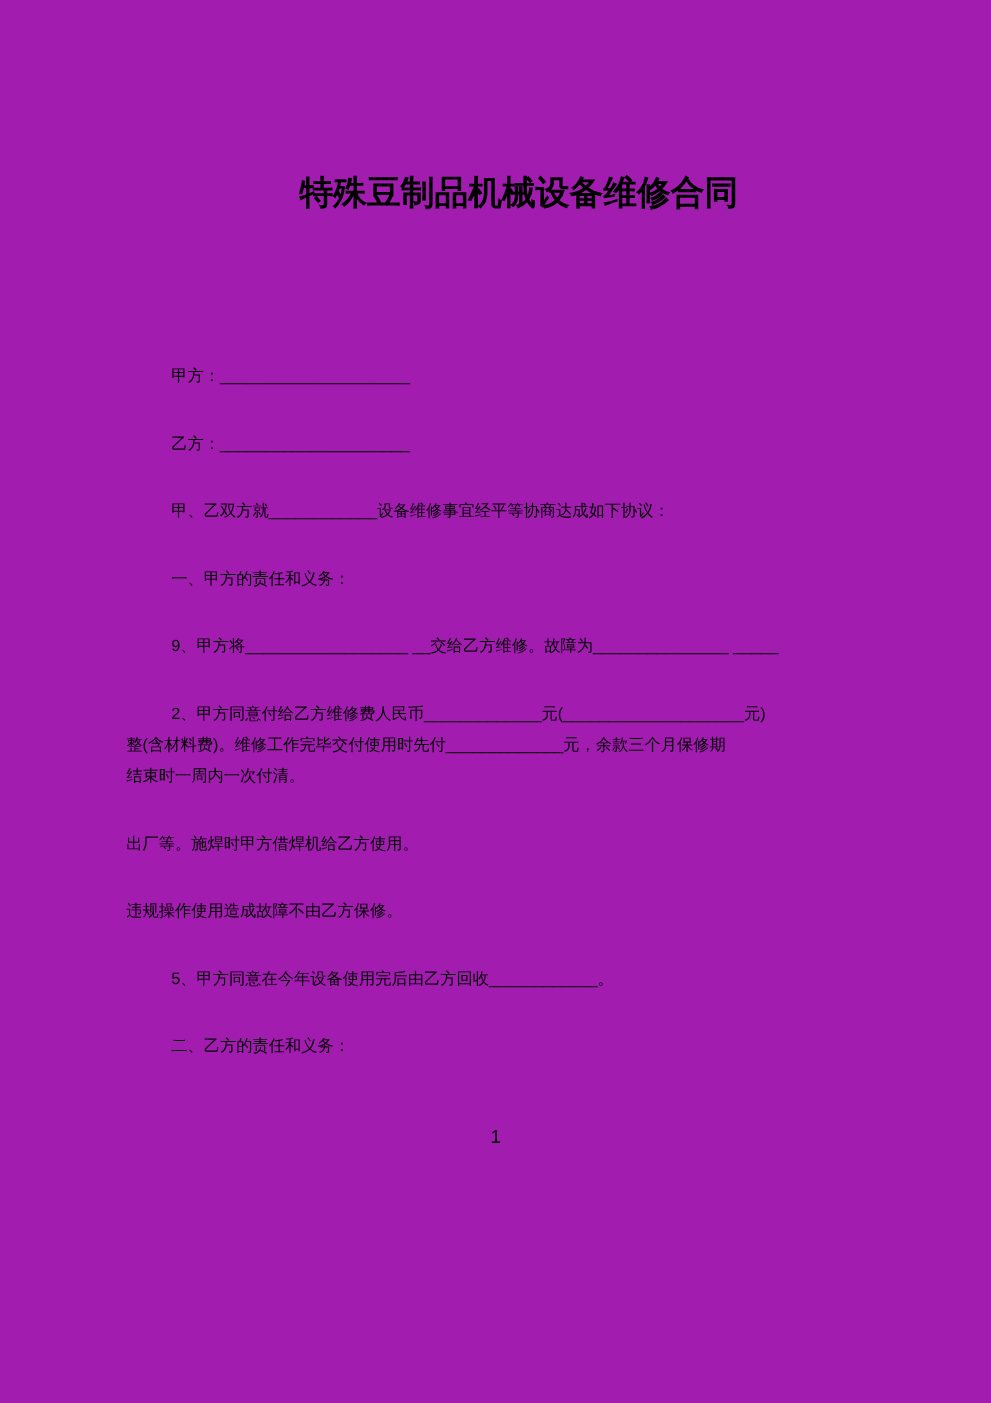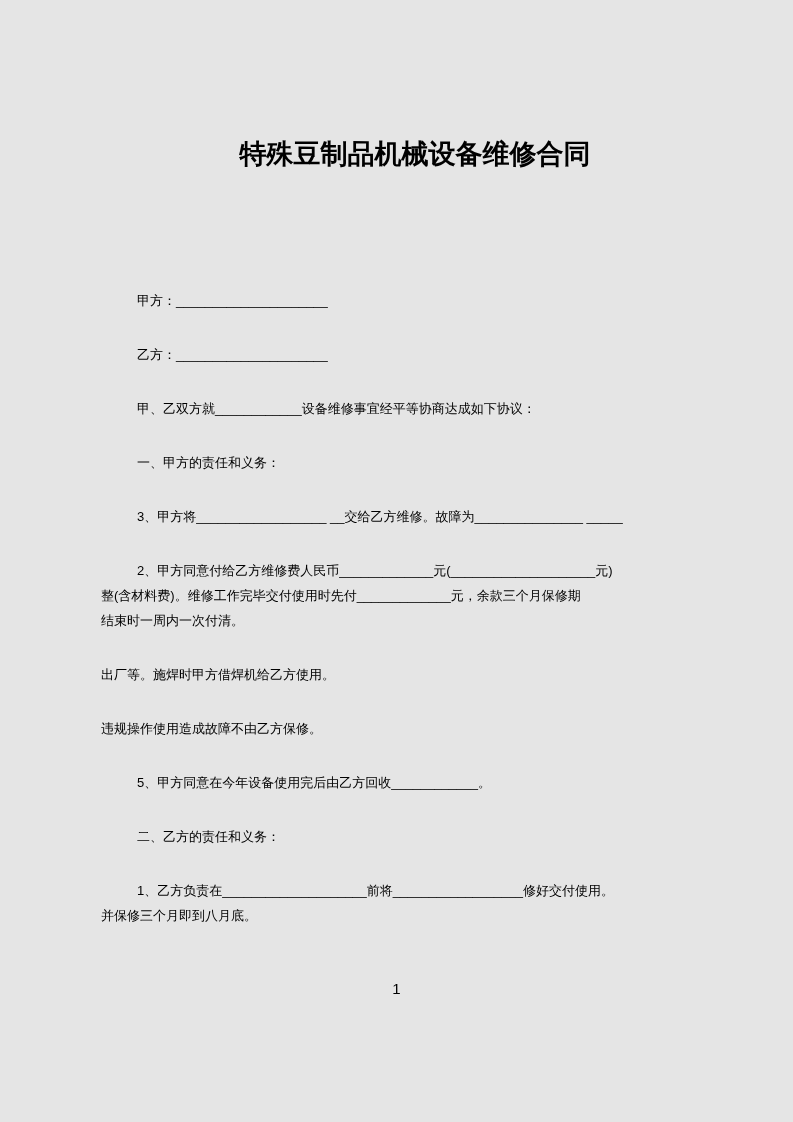--- a/index.html
+++ b/index.html
@@ -5,21 +5,21 @@
   html, body {
     margin: 0;
     padding: 0;
     background: #ffffff;
   }
   .page {
     position: relative;
     width: 793px;
     height: 1122px;
     margin: 0 auto;
-    background: #e5e5e5;
+    background: #a21caf;
     color: #000000;
     font-family: "Liberation Sans", "DejaVu Sans", sans-serif;
     overflow: hidden;
     box-sizing: border-box;
   }
   .content {
     padding-left: 101px;
     padding-right: 64px;
   }
   .doc-title {
@@ -67,39 +67,35 @@
         <div class="para">
           <div class="line first">乙方：_____________________</div>
         </div>
         <div class="para">
           <div class="line first">甲、乙双方就____________设备维修事宜经平等协商达成如下协议：</div>
         </div>
         <div class="para">
           <div class="line first">一、甲方的责任和义务：</div>
         </div>
         <div class="para">
-          <div class="line first">3、甲方将__________________ __交给乙方维修。故障为_______________ _____</div>
+          <div class="line first">9、甲方将__________________ __交给乙方维修。故障为_______________ _____</div>
         </div>
         <div class="para">
           <div class="line first">2、甲方同意付给乙方维修费人民币_____________元(____________________元)</div>
           <div class="line">整(含材料费)。维修工作完毕交付使用时先付_____________元，余款三个月保修期</div>
           <div class="line">结束时一周内一次付清。</div>
         </div>
         <div class="para">
           <div class="line">出厂等。施焊时甲方借焊机给乙方使用。</div>
         </div>
         <div class="para">
           <div class="line">违规操作使用造成故障不由乙方保修。</div>
         </div>
         <div class="para">
           <div class="line first">5、甲方同意在今年设备使用完后由乙方回收____________。</div>
         </div>
         <div class="para">
           <div class="line first">二、乙方的责任和义务：</div>
         </div>
-        <div class="para">
-          <div class="line first">1、乙方负责在____________________前将__________________修好交付使用。</div>
-          <div class="line">并保修三个月即到八月底。</div>
-        </div>
       </div>
   </div>
   <div class="page-number">1</div>
 </div>
 
 </body></html>

